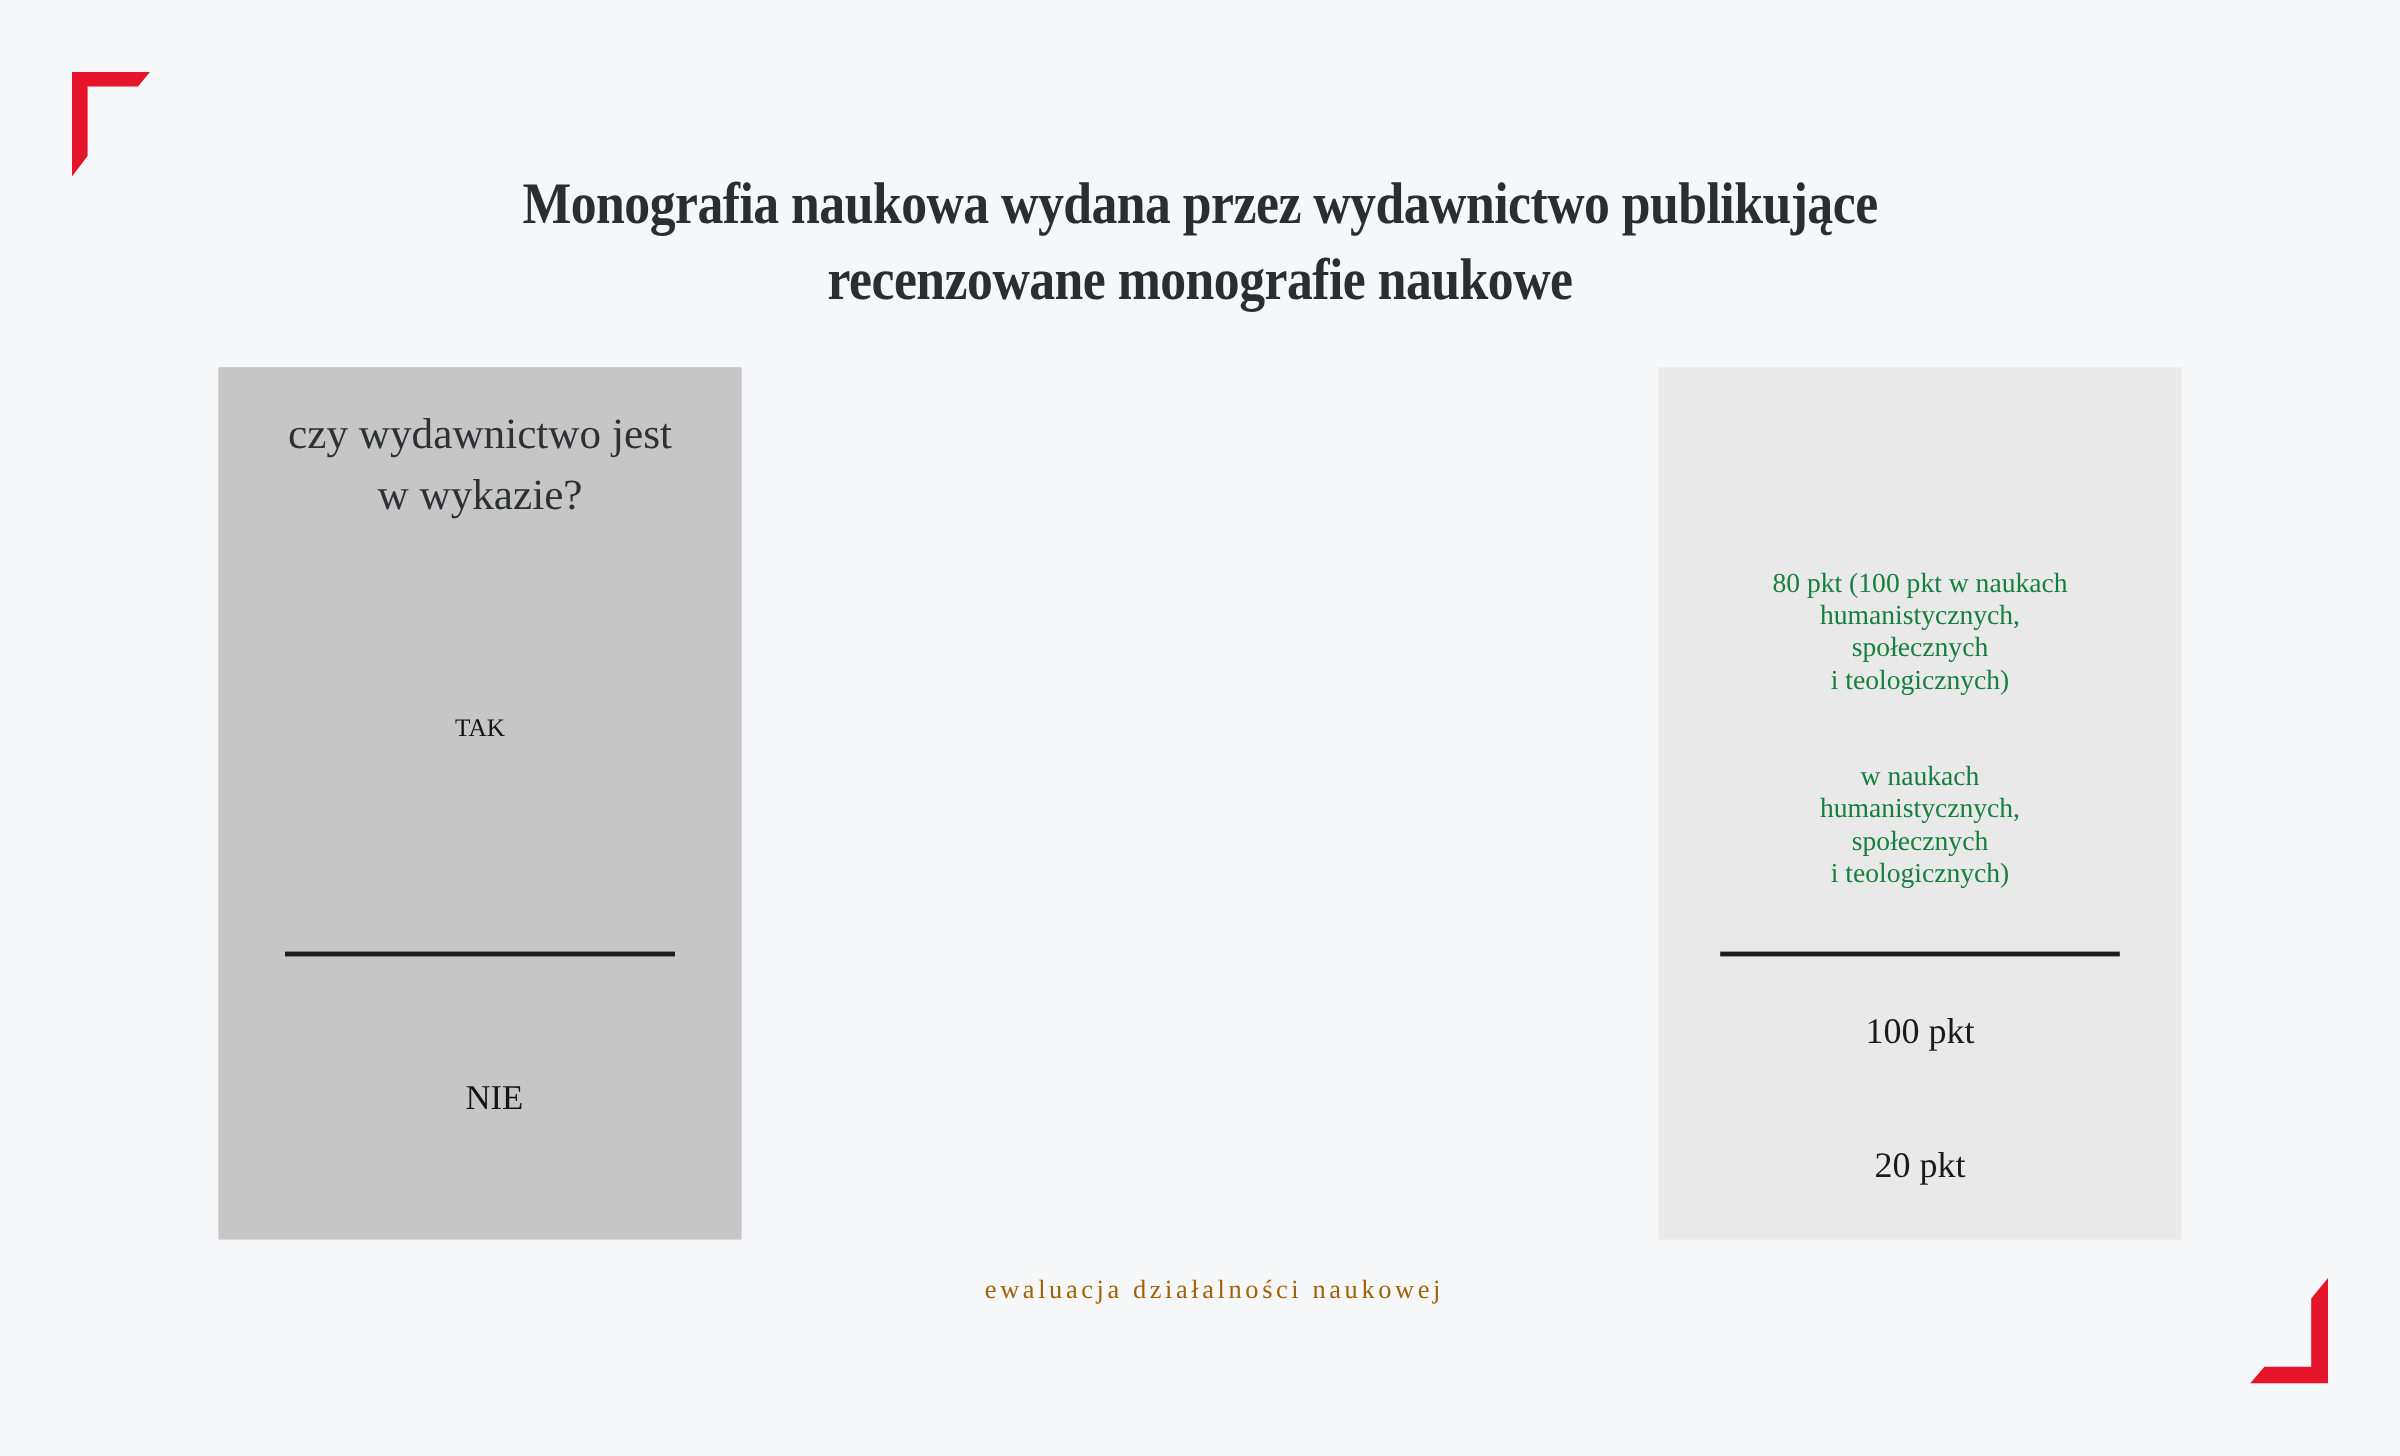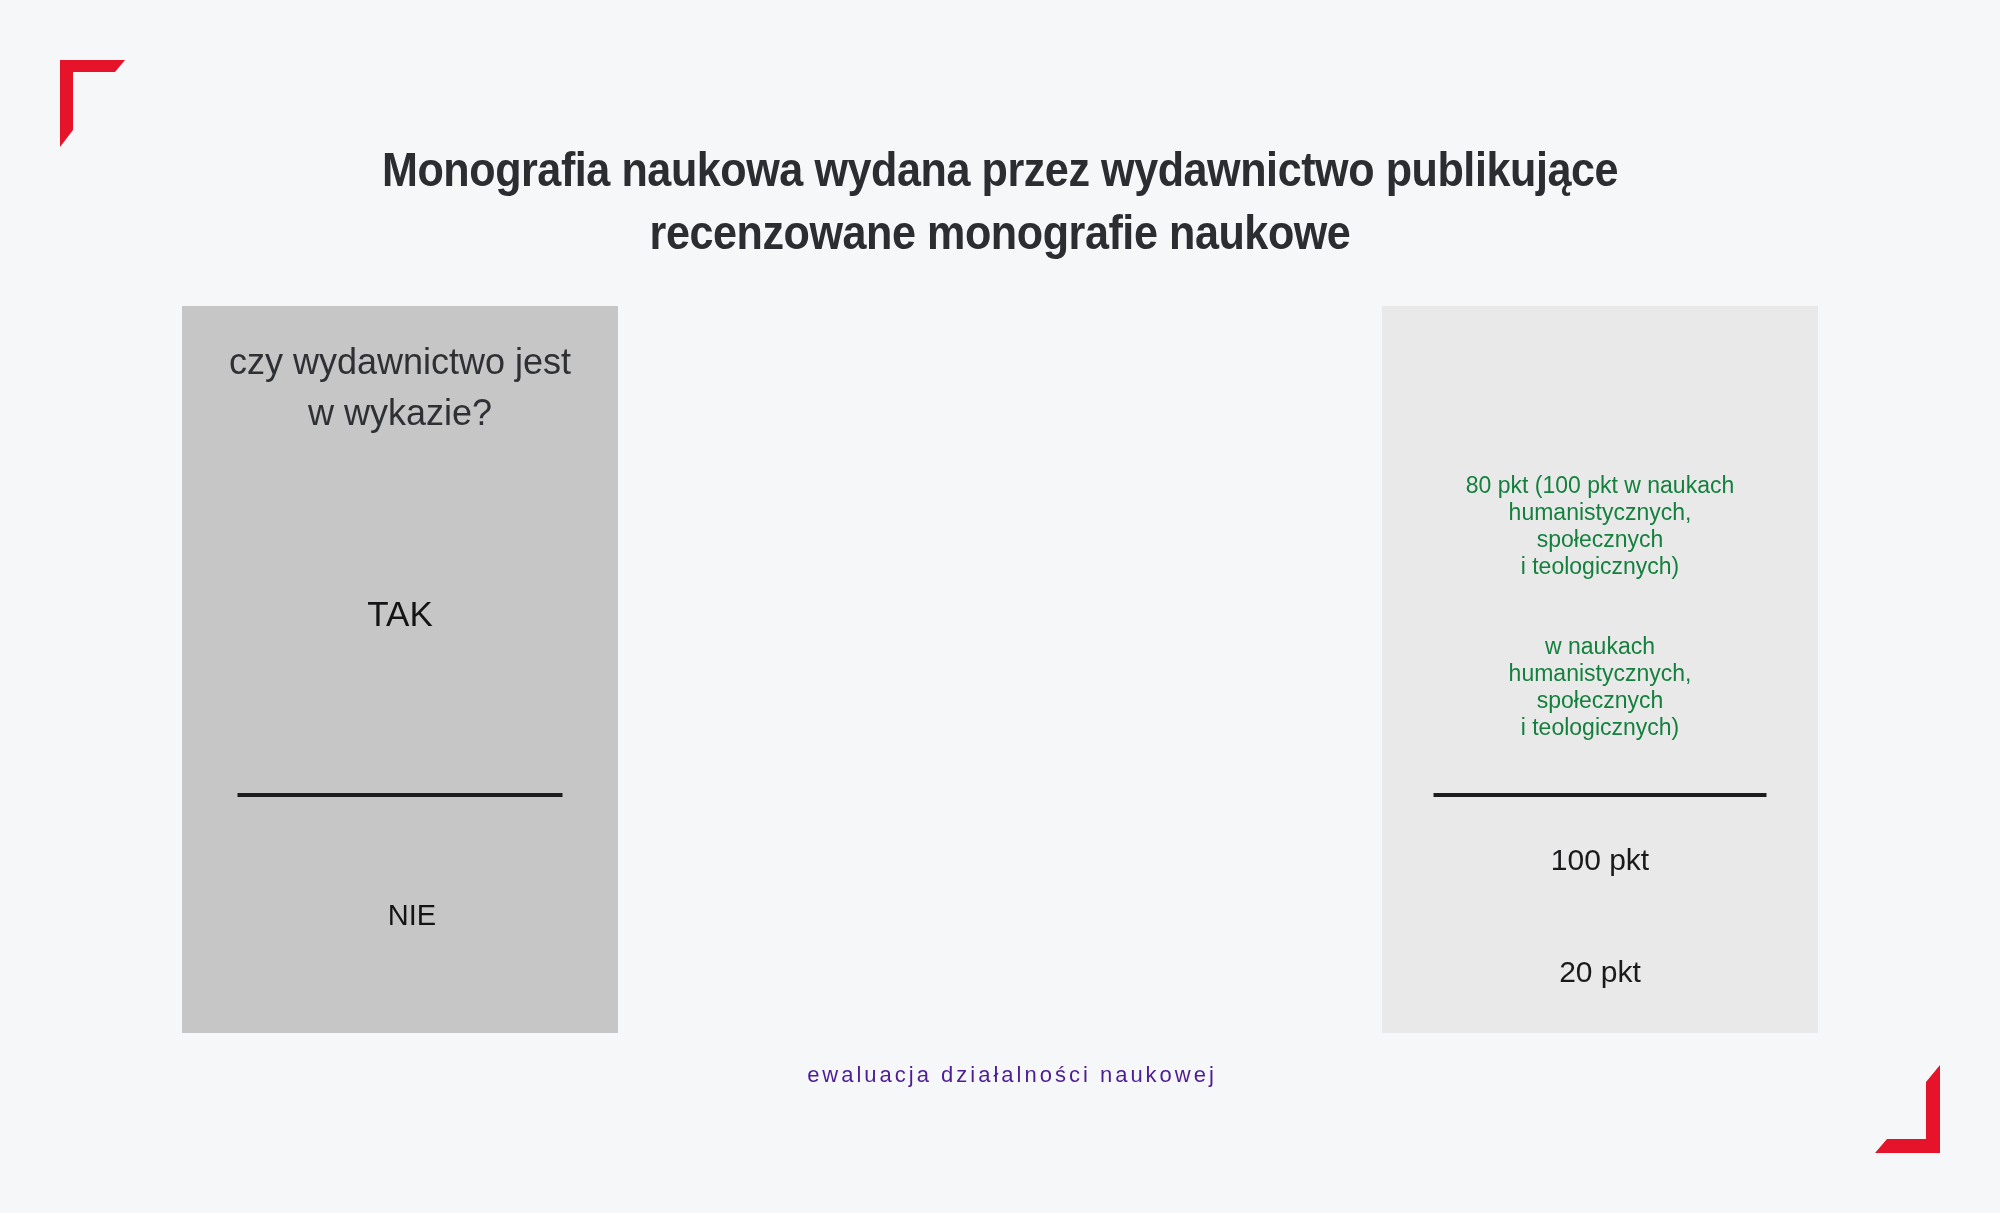--- a/index.html
+++ b/index.html
@@ -1,21 +1,21 @@
 <!DOCTYPE html>
 <html><head>
 <meta charset="utf-8">
 <style>
   html,body{margin:0;padding:0;}
   .page{
     position:relative;
     width:2000px;height:1213px;
     background:#f6f7f9;
     overflow:hidden;
-    font-family:Liberation Sans, sans-serif;
+    font-family:Liberation Serif, serif;
     color:#1a1a1c;
   }
   .corner{position:absolute;}
   .corner.tl{left:60px;top:60px;}
   .corner.br{left:1875px;top:1065px;}
 
   .title{
     position:absolute;left:0;top:138px;width:2000px;
     text-align:center;
     font-size:49px;font-weight:700;line-height:63px;
@@ -29,21 +29,21 @@
   .col-prestiz{left:668px;width:688px;background:#e9e9ea;}
   .col-punkty {left:1382px;width:436px;background:#e9e9ea;}
 
   .blk{position:absolute;left:0;width:100%;text-align:center;}
 
   .col-header{font-size:36px;line-height:51px;color:#2e3033;}
   .c1-header{top:30px;}
   .c2-header{top:62px;line-height:44px;}
   .c3-header{top:26px;line-height:50px;}
 
-  .c1-yes{top:288px;font-size:35px;color:#141416;}
+  .c1-yes{top:288px;font-size:21px;color:#141416;}
   .c1-no {top:593px;font-size:29px;color:#141416;margin-left:12px;}
 
   .c2-level1{top:208px;font-size:31px;}
   .c2-level2{top:386px;font-size:31px;}
   .c2-ken   {top:519px;font-size:30px;line-height:42px;}
   .c2-other {top:646px;font-size:30px;}
 
   .c3-points-sm{font-size:23px;line-height:27px;color:#15803d;}
   .c3-p1{top:166px;}
   .c3-p2{top:327px;}
@@ -56,21 +56,21 @@
     top:487px;
   }
   .d1{width:325px;}
   .d2{width:345px;}
   .d3{width:333px;}
 
   .footer{
     position:absolute;top:1062px;left:668px;width:688px;
     text-align:center;
     font-size:22px;letter-spacing:3px;
-    color:#4c1d95;
+    color:#a16207;
   }
 </style>
 </head>
 <body>
 
 <div class="page">
 
   <svg class="corner tl" width="65" height="87" viewBox="0 0 65 87">
     <polygon points="0,0 65,0 55,12 13,12 13,70 0,87" fill="#e5142a"></polygon>
   </svg>

